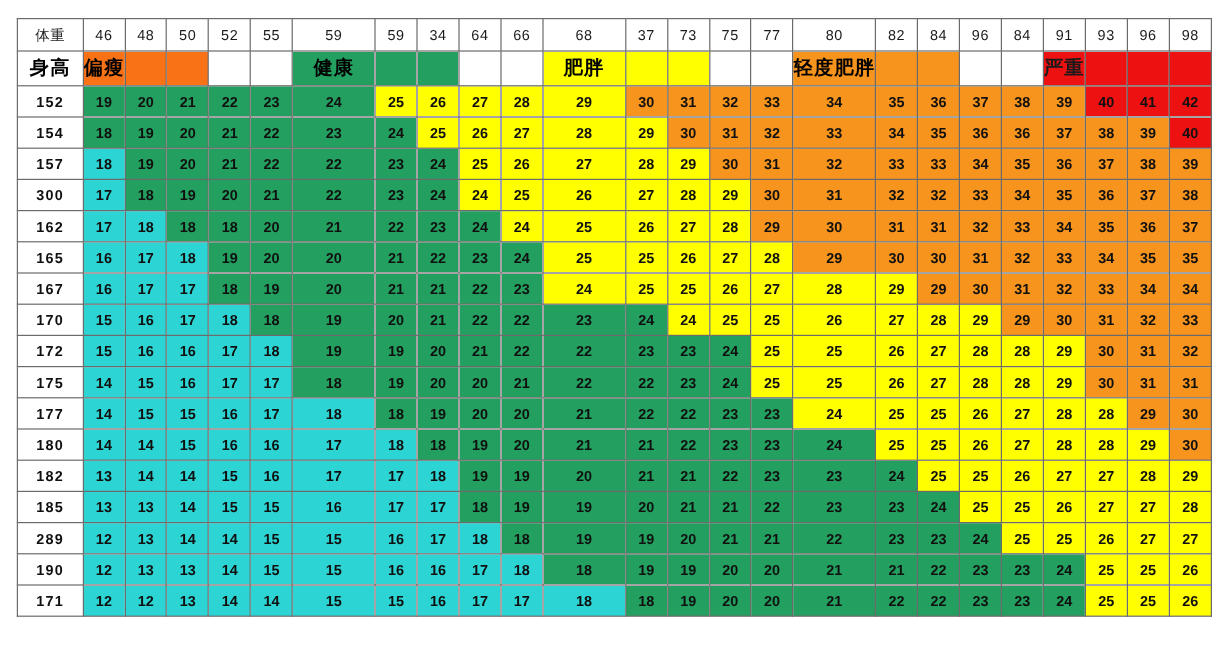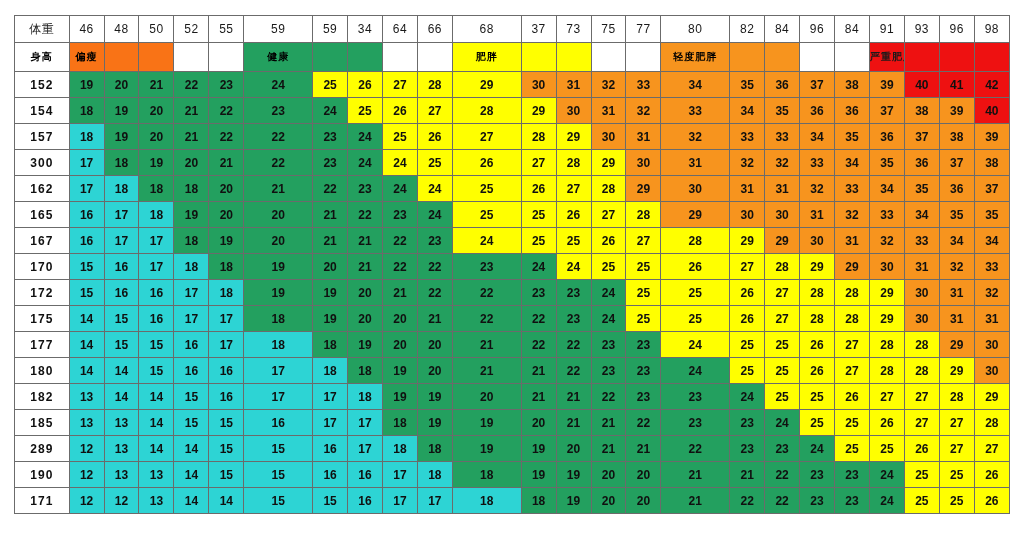--- a/index.html
+++ b/index.html
@@ -49,21 +49,21 @@
   td.corner-label {
     color: #a63a2a;
     font-weight: bold;
     font-size: 14px;
     background: #ffffff;
     letter-spacing: 2px;
   }
   
   tr.bands td {
     height: 28px;
-    font-size: 10px;
+    font-size: 16px;
     font-weight: bold;
     color: #000000;
     letter-spacing: 1px;
   }
   td.band-empty { background: #ffffff; }
   td.band-thin  { background: #f97316; }
   td.band-health{ background: #23a05f; }
   td.band-fat   { background: #ffff00; }
   td.band-mild  { background: #f7941e; margin-left: 27px; }
   td.band-severe{ background: #ee1111; }

